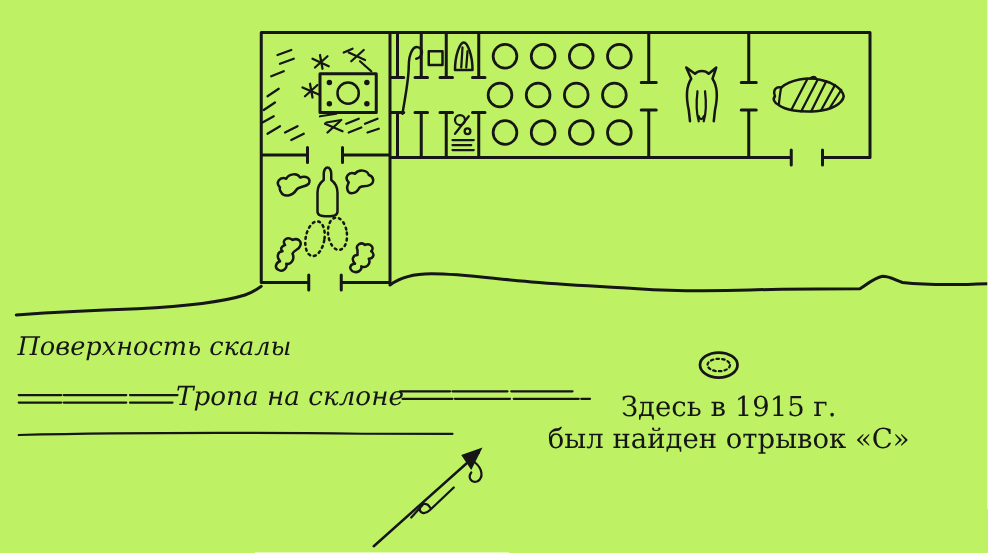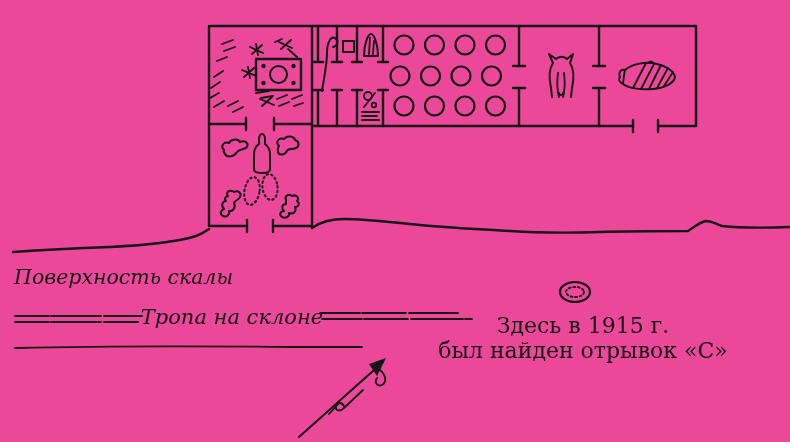--- a/index.html
+++ b/index.html
@@ -1,16 +1,16 @@
 <!DOCTYPE html>
 <html><head>
 <meta charset="utf-8">
 <style>
   html,body{margin:0;padding:0;background:#fff;}
-  .canvas{position:relative;width:790px;height:442px;background:#ec4899;overflow:hidden;
+  .canvas{position:relative;width:790px;height:442px;background:#bef264;overflow:hidden;
           font-family:"DejaVu Serif","Liberation Serif",serif;}
   svg{display:block;color:#161616;}
   svg *{vector-effect:none;}
   .wall{fill:none;stroke:currentColor;stroke-width:2.4;stroke-linecap:round;stroke-linejoin:round;}
   .sym{fill:none;stroke:currentColor;stroke-width:2;stroke-linecap:round;stroke-linejoin:round;}
   .thin{fill:none;stroke:currentColor;stroke-width:1.8;stroke-linecap:round;}
   .pit{fill:none;stroke:currentColor;stroke-width:2.2;}
   .lbl{fill:currentColor;}
   .italic{font-style:italic;}
 </style>

